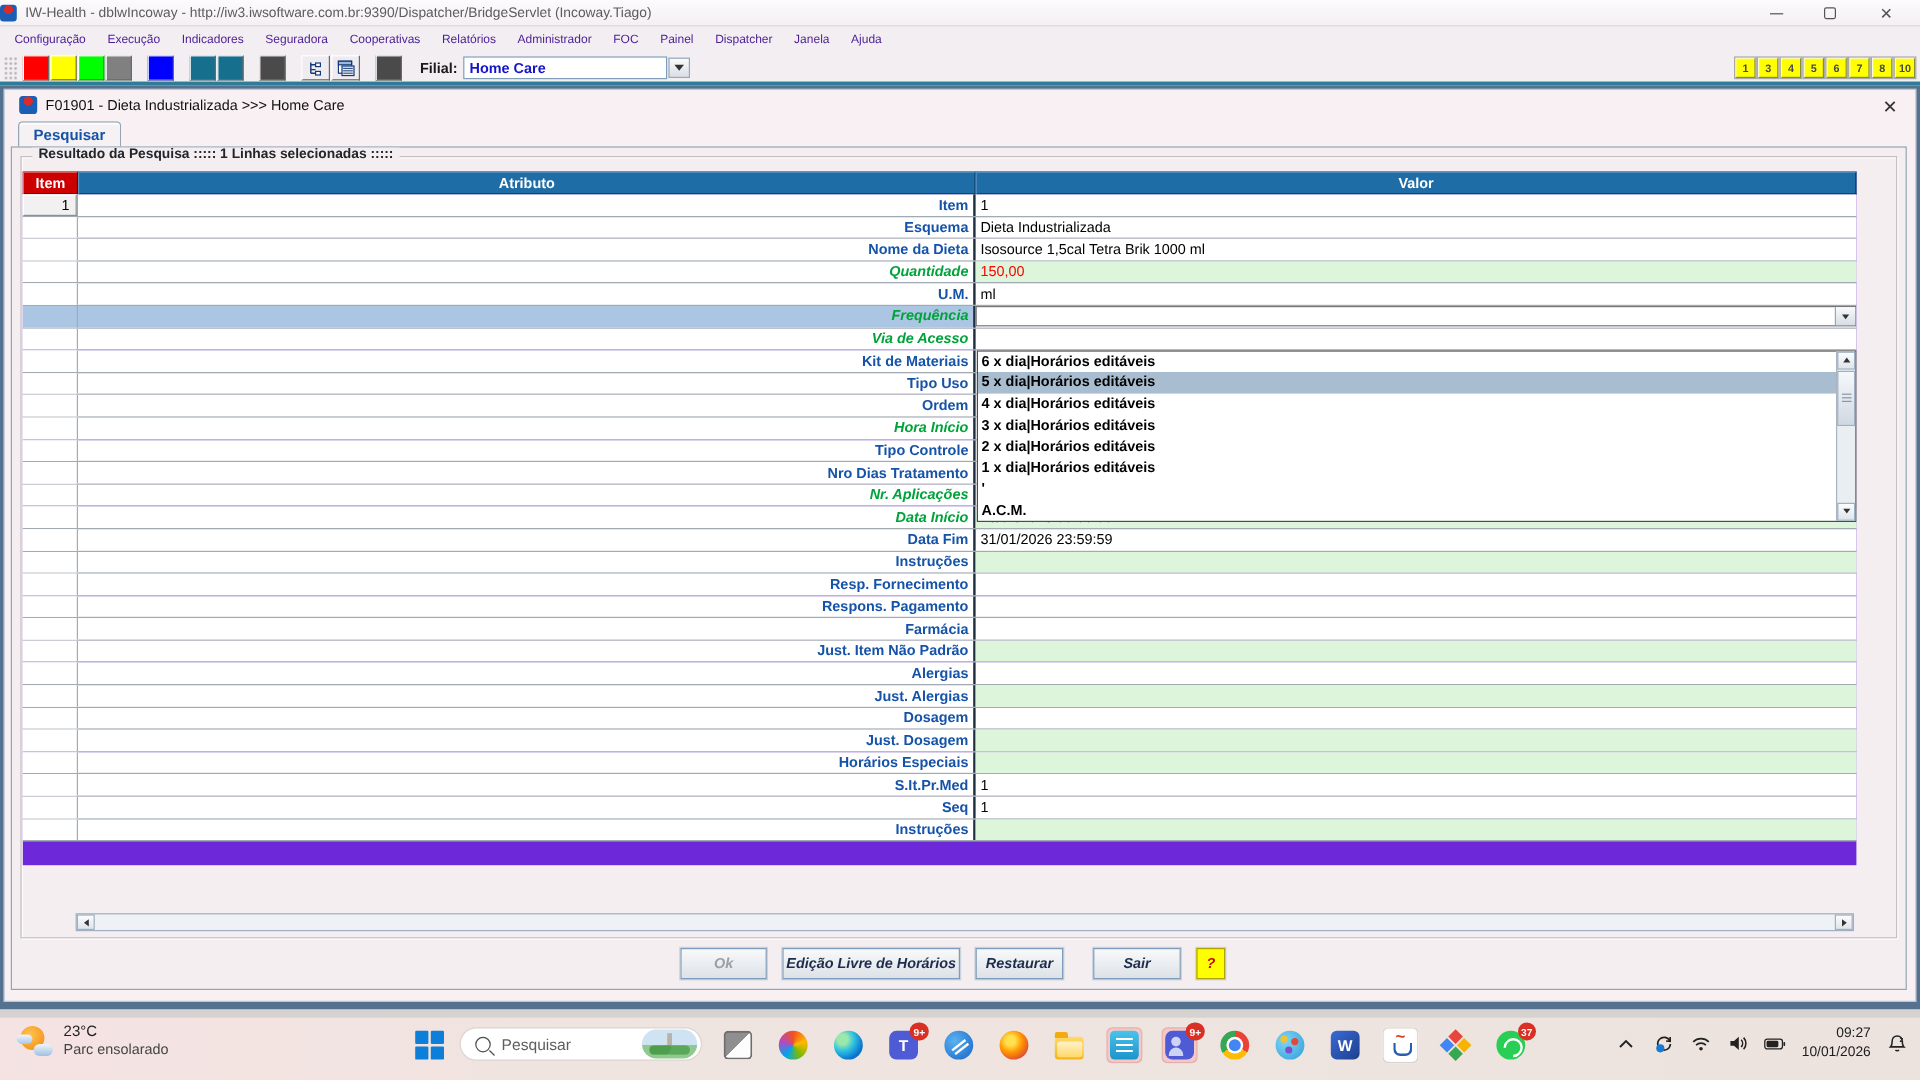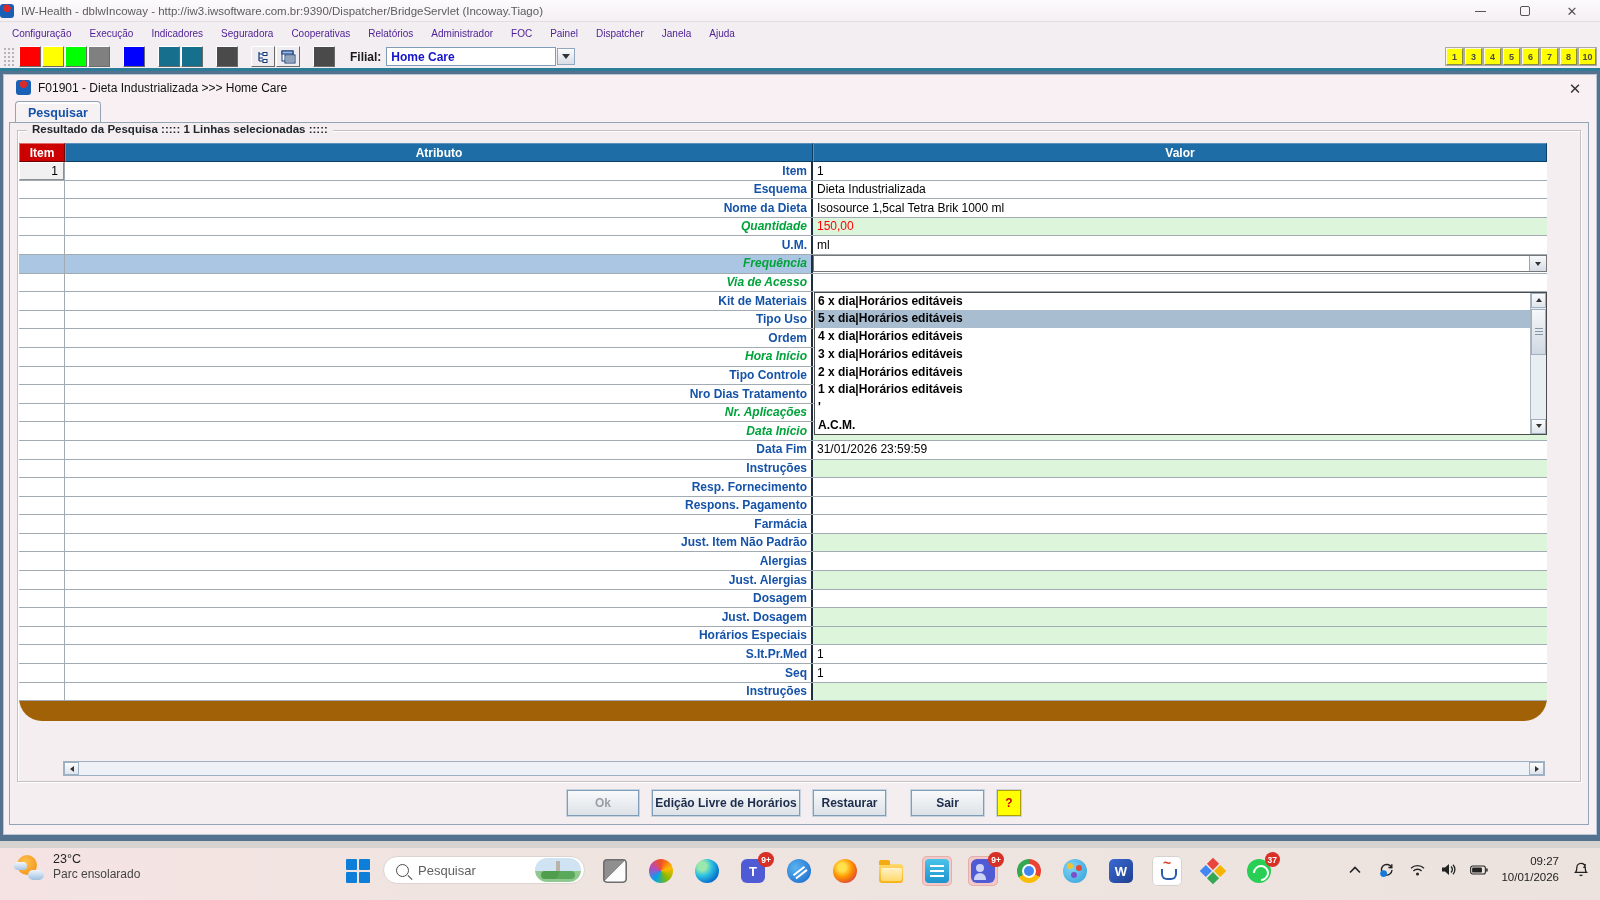--- a/index.html
+++ b/index.html
@@ -55,21 +55,21 @@
     border:1px solid #93a5b5; border-bottom:none; border-radius:4px 4px 0 0;
     font-size:12.5px; font-weight:bold; color:#1553a8; display:flex; align-items:center;
     box-shadow:inset 0 2px 0 #fdfdfe; }
   .tabpanel { position:absolute; top:48px; left:6px; right:8px; bottom:10px; border:1px solid #93a5b5; background:#f4eef0; }
   .groupbox { position:absolute; top:7px; left:7px; right:7px; height:652px;
     border:1px solid #c6c0c3; box-shadow:inset 1px 1px 0 #fff, 1px 1px 0 #fff; }
   .gb-legend { position:absolute; top:-8px; left:9px; background:#f4eef0; padding:0 5px;
     font-size:11.5px; font-weight:bold; color:#20262c; }
 
   
-  #tablewrap { position:absolute; top:12px; left:1px; width:1528px; height:578px; background:#a16207;border-radius:23px; }
+  #tablewrap { position:absolute; top:12px; left:1px; width:1528px; height:578px; background:#6d28d9; }
   .thead { display:flex; height:19px; }
   .th { font-size:12px; font-weight:bold; color:#fff; display:flex; align-items:center; justify-content:center;
     border:1px solid; border-color:#5a8fbe #0d3e63 #0d3e63 #5a8fbe; }
   .th-item { width:46px; background:var(--header-red); border-color:#e06a6a #6e0000 #6e0000 #e06a6a; }
   .th-attr { width:748px; background:var(--header-blue); }
   .th-val  { flex:1; background:var(--header-blue); }
   .tbody { position:relative; }
   .trow { display:flex; height:18.6px; border-bottom:1px solid #a2abb2; background:#fff; }
   .c-item { width:46px; border-right:1px solid #a2abb2; background:#fff; }
   .item-btn { width:100%; height:100%; background:#f1f1f1; border:1px solid; border-color:#ffffff #8f8f8f #8f8f8f #ffffff;
@@ -104,21 +104,21 @@
 
   
   .hscroll { position:absolute; left:45px; top:630px; width:1482px; height:15px; background:#eef2f6;
     border:1px solid #9fb0c2; display:flex; align-items:stretch; }
   .hs-btn { width:15px; background:linear-gradient(#fbfcfd,#dfe5ec); border:1px solid #9fb0c2; display:flex; align-items:center; justify-content:center; }
   .arr-left { width:0; height:0; border-top:3.5px solid transparent; border-bottom:3.5px solid transparent; border-right:4.5px solid #333; }
   .arr-right{ width:0; height:0; border-top:3.5px solid transparent; border-bottom:3.5px solid transparent; border-left:4.5px solid #333; }
   .hs-track { flex:1; }
 
   
-  #buttonrow { position:absolute; left:564px; top:716px; display:flex; gap:13px; align-items:flex-start; }
+  #buttonrow { position:absolute; left:564px; top:716px; display:flex; gap:13px; align-items:flex-start;font-style:italic; }
   .btn { height:26px; background:linear-gradient(#f8f9fa,#dde2e8); border:1px solid #7f9db9;
     box-shadow:0 0 0 1px #c7d3df; font-size:12px; font-weight:bold; color:#1c2c4a;
     display:flex; align-items:center; justify-content:center; }
   .btn.disabled { color:#9aa0a6; }
   .btn.help { background:#ffff00; color:#cc0000; border-color:#b0a100; }
 
   
   #taskbar { position:absolute; top:848px; left:0; width:1600px; height:52px;
     background:linear-gradient(90deg,#f5e3e3,#efe4e0 30%,#ece3df); }
   .weather { position:absolute; left:14px; top:4px; display:flex; align-items:center; gap:9px; }

